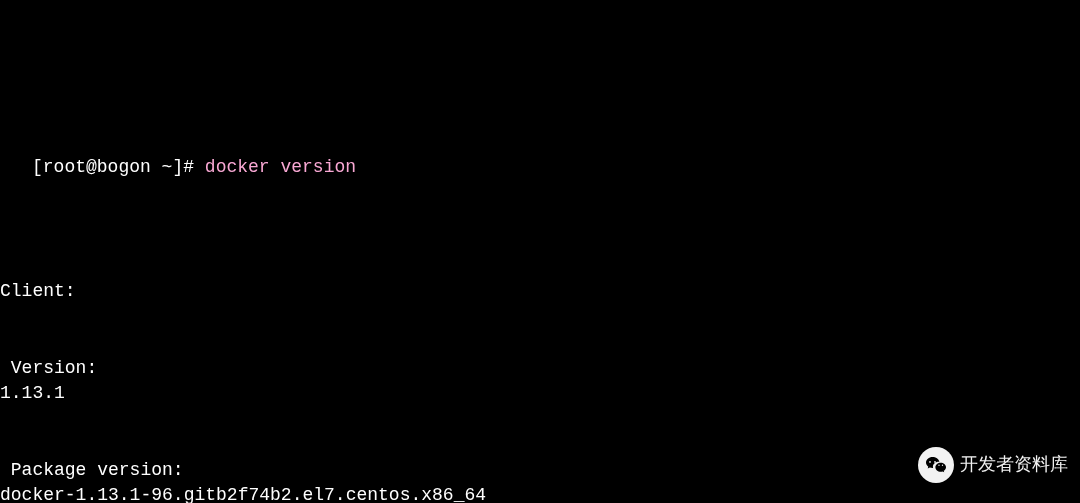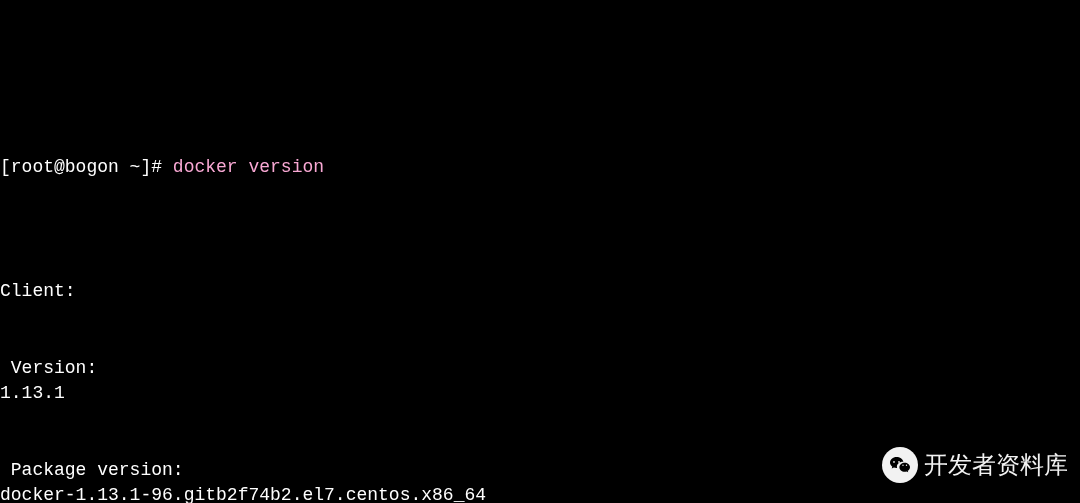--- a/index.html
+++ b/index.html
@@ -14,37 +14,38 @@
       overflow: hidden;
       position: relative;
       white-space: pre;
       font-weight: 500;
     }
     .terminal {
       padding: 2px 0 0 0;
     }
     .prompt-line {
       display: flex;
+      padding-left: 32px;
     }
     .prompt { color: #ffffff; }
     .cmd { color: #f9a8d4; }
     .section { color: #ffffff; margin-top: 22px; }
     .kv-row { display: flex; flex-direction: column; }
     .kv-label { display: inline-block; }
     .kv-value { display: inline-block; }
     .watermark {
       position: absolute;
       right: 12px;
       bottom: 20px;
       display: flex;
       align-items: center;
       gap: 6px;
       color: #ffffff;
       font-family: -apple-system, BlinkMacSystemFont, "Segoe UI", "Microsoft YaHei", sans-serif;
-      font-size: 24px;
+      font-size: 18px;
       opacity: 0.95;
     }
     .wechat-circle {
       width: 36px;
       height: 36px;
       border-radius: 50%;
       background: #ffffff;
       display: flex;
       align-items: center;
       justify-content: center;

